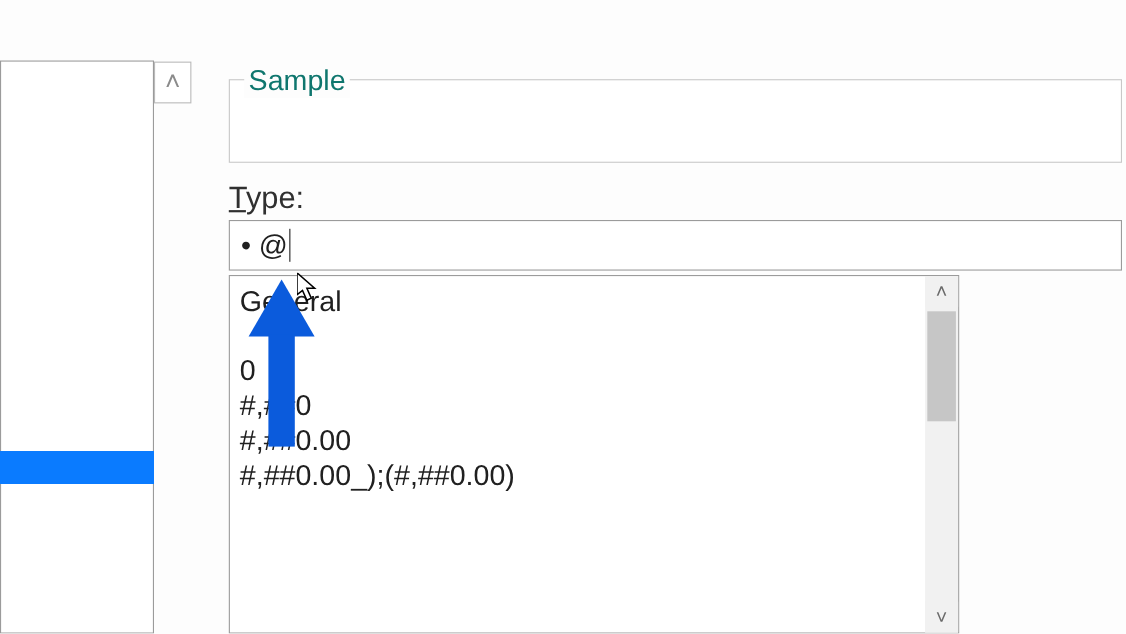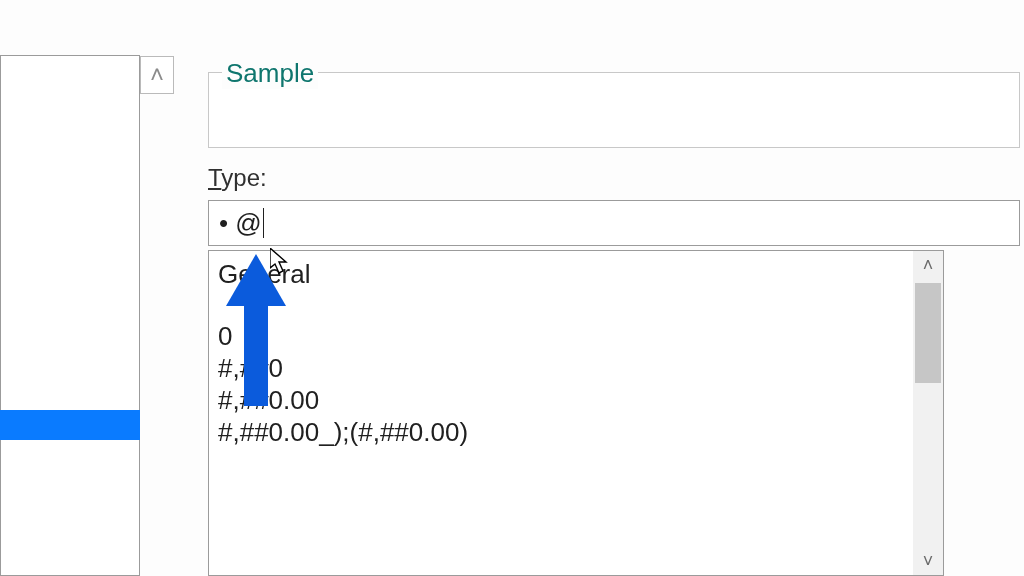--- a/index.html
+++ b/index.html
@@ -44,21 +44,21 @@
       left: 222px; top: 58px;
       padding: 0 4px;
       background: #fdfdfd;
       font-size: 26px; color: #0f766e;
     }
 
     
     .type-label {
       position: absolute;
       left: 208px; top: 164px;
-      font-size: 24px; color: #303030;
+      font-size: 28px; color: #303030;
     }
     .type-label u { text-decoration: underline; }
 
     
     .type-input-wrap {
       position: absolute;
       left: 208px; top: 200px;
       width: 812px; height: 46px;
       border: 1px solid #9b9b9b;
       background: #ffffff;
@@ -71,21 +71,21 @@
       width: 1.5px; height: 30px;
       background: #202020;
       margin-left: 1px;
       vertical-align: middle;
     }
 
     
     .format-list {
       position: absolute;
       left: 208px; top: 250px;
-      width: 736px; height: 326px;
+      width: 664px; height: 326px;
       border: 1px solid #9b9b9b;
       background: #ffffff;
     }
     .format-list-inner {
       position: absolute;
       left: 9px; top: 7px;
       width: 770px;
       font-size: 26px;
       line-height: 32px;
       color: #202020;

